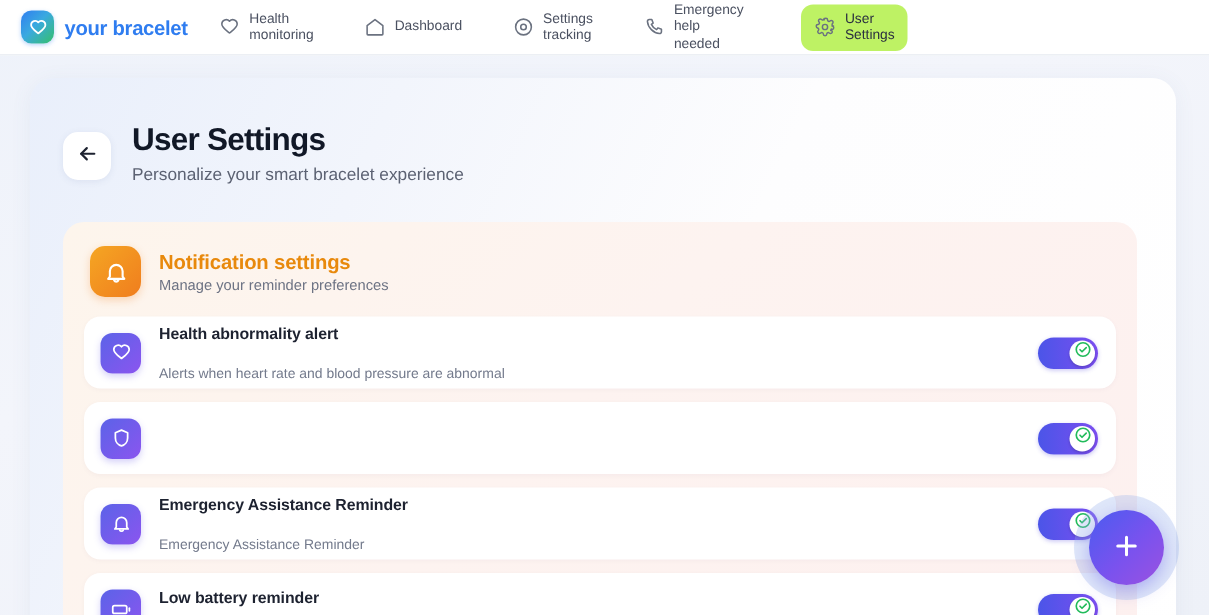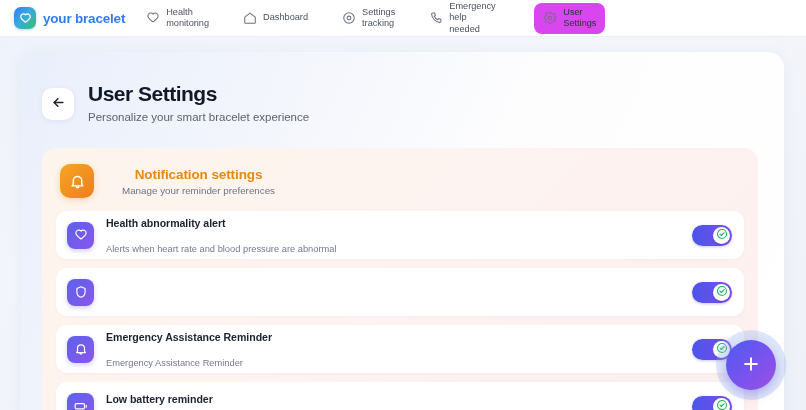--- a/index.html
+++ b/index.html
@@ -36,21 +36,21 @@
   .brand-name {
     font-size: 13.5px; font-weight: bold; color: #2f7df0;
     letter-spacing: -0.2px; white-space: nowrap;
   }
   .nav-items { display: flex; align-items: center; margin-left: 12px; }
   .nav-item {
     display: flex; align-items: center; gap: 6px;
     padding: 4px 9px; border-radius: 8px;
     margin-right: 16px; cursor: pointer;
   }
-  .nav-item.active { background: #d946ef; }
+  .nav-item.active { background: #bef264; }
   .nav-ico { width: 14px; height: 14px; flex: 0 0 14px; color: #6b7280; display:block; }
   .nav-label {
     font-size: 9.2px; color: #4b5161; line-height: 1.25;
     max-width: 60px; white-space: pre-line;
   }
   .nav-item.active .nav-label { color: #2b3040; }
 
   
   .page {
     position: absolute; top: 52px; left: 20px;
@@ -81,21 +81,21 @@
   .page-sub { font-size: 11.5px; color: #5c6273; margin-top: 5px; }
 
   
   .section-card {
     margin: 25px 26px 0 22px;
     background: linear-gradient(135deg, #fdf5ec 0%, #fdf3f0 45%, #fdf0ef 100%);
     border-radius: 14px;
     padding: 14px 14px 16px 14px;
     min-height: 300px;
   }
-  .section-head { display: flex; align-items: center; gap: 28px; padding: 2px 0 0 4px; text-align: center; }
+  .section-head { display: flex; align-items: center; gap: 12px; padding: 2px 0 0 4px; }
   .section-ico {
     width: 34px; height: 34px; border-radius: 10px;
     background: linear-gradient(135deg, #f5a623 0%, #f07d1e 100%);
     display: flex; align-items: center; justify-content: center;
     box-shadow: 0 2px 6px rgba(240,125,30,.28); flex: 0 0 34px;
   }
   .section-ico svg { width: 17px; height: 17px; color: #fff; }
   .section-title {
     font-size: 13.5px; font-weight: bold; color: #e8890c; letter-spacing: -0.1px;
   }

